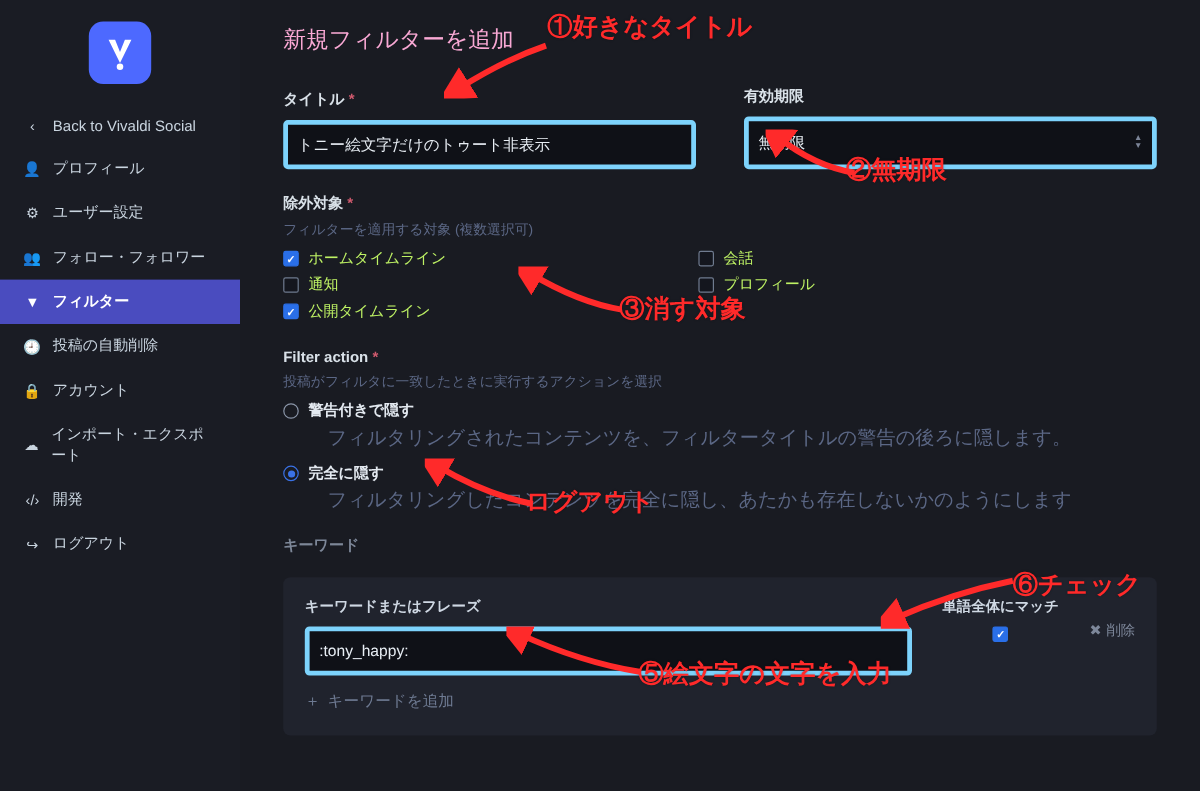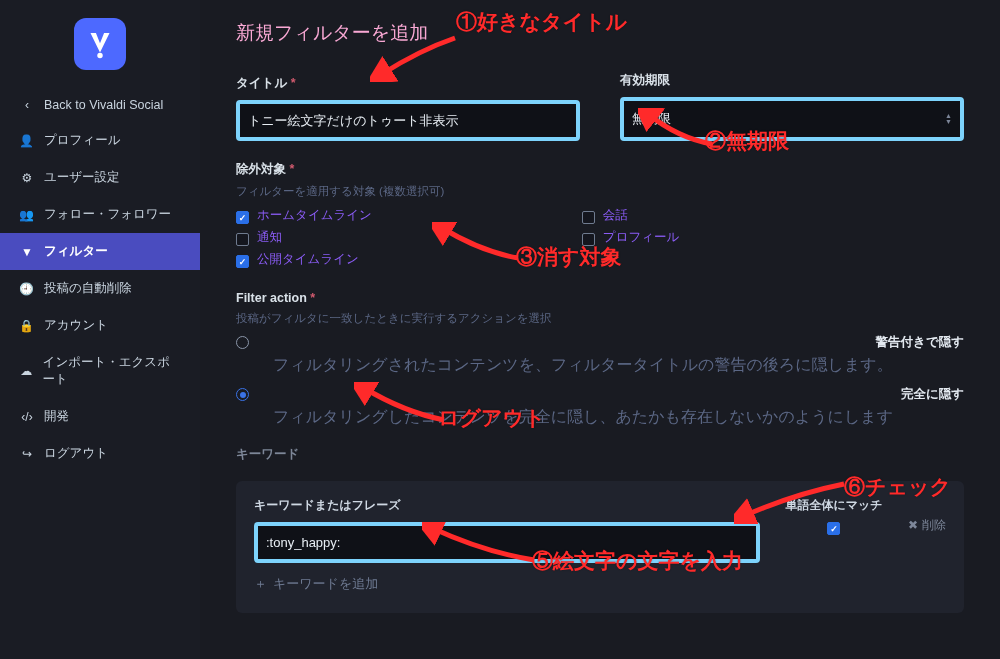--- a/index.html
+++ b/index.html
@@ -18,27 +18,27 @@
   .label { font-size:12.5px; color:#d9e1e8; font-weight:600; margin-bottom:8px; display:block; }
   .req::after { content:" *"; color:#d05a6e; }
   .hint { font-size:11.5px; color:#5b6785; margin-bottom:8px; margin-top:-2px; }
   input[type=text], .select {
     width:100%; background:#0f1117; border:4px solid #7dd3fc; color:#e8eef4;
     padding:9px 8px; border-radius:4px; font-size:13px; outline:none;
   }
   .keyword-input { border:1px solid #5360d6; }
   .select { display:flex; justify-content:space-between; align-items:center; cursor:pointer; }
   .select .caret-col { display:flex; flex-direction:column; line-height:6px; font-size:7px; color:#7c8598; }
-  .check-row { display:flex; align-items:flex-end; gap:8px; font-size:12.5px; color:#8b5cf6; margin-bottom:5px; }
+  .check-row { display:flex; align-items:center; gap:8px; font-size:12.5px; color:#bef264; margin-bottom:5px; }
   .ck { width:13px; height:13px; border:1px solid #6f7b8f; border-radius:2px; background:#14161e; display:inline-flex; align-items:center; justify-content:center; cursor:pointer; }
   .ck.checked { background:#2a6fe8; border-color:#2a6fe8; }
   .ck.checked::after { content:"✓"; color:#fff; font-size:9px; font-weight:700; }
   .context-grid { display:flex; gap:210px; }
   .section { margin-bottom:18px; }
-  .radio-row { display:flex; align-items:flex-start; gap:8px; margin-bottom:4px;justify-content:space-between; }
+  .radio-row { display:flex; align-items:flex-start; gap:8px; margin-bottom:4px; }
   .radio { width:13px; height:13px; border:1.5px solid #8a95a8; border-radius:50%; margin-top:2px; display:inline-flex; align-items:center; justify-content:center; cursor:pointer; }
   .radio.selected { border-color:#3a72e6; }
   .radio.selected::after { content:""; width:6px; height:6px; background:#3a72e6; border-radius:50%; }
   .radio-label { font-size:12.5px; color:#e3e9f0; font-weight:600; }
   .radio-desc { font-size:16px; color:#5b6785; margin-left:37px; margin-bottom:10px; }
   .kw-box { background:#20232d; border-radius:6px; padding:16px 18px 20px; }
   .kw-row { display:flex; gap:24px; }
   .kw-phrase { flex:1; }
   .kw-head { font-size:12px; font-weight:600; color:#cfd8e3; margin-bottom:8px; }
   .kw-whole { text-align:center; width:100px; }

